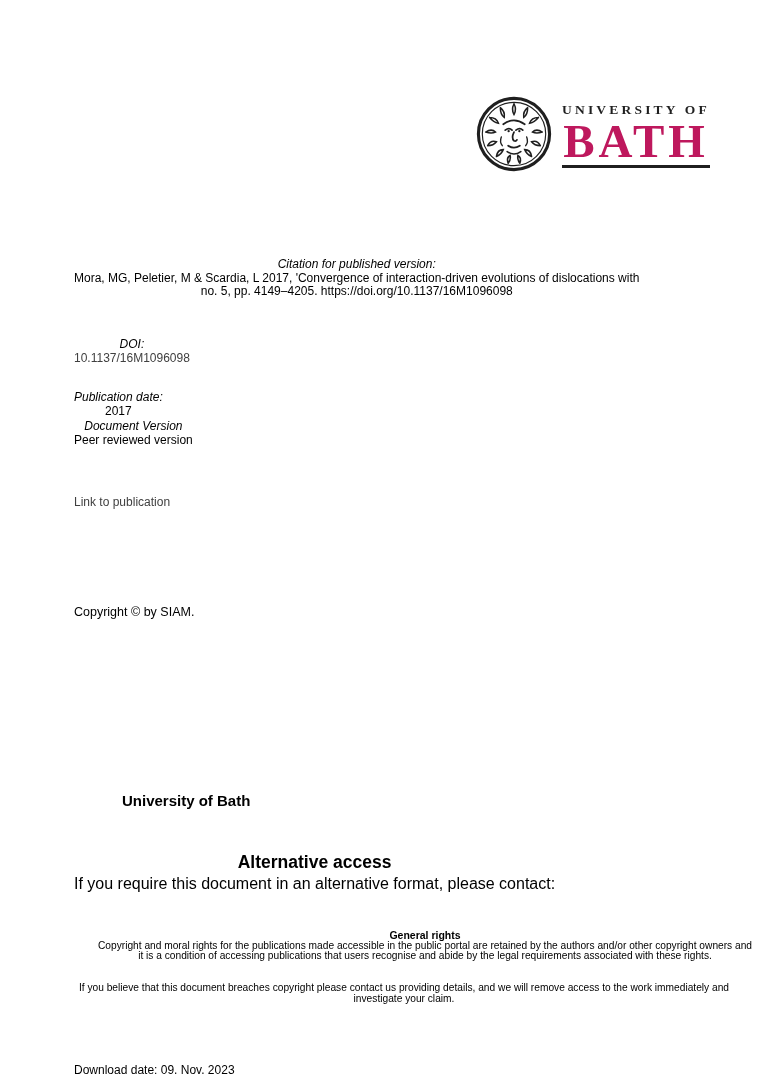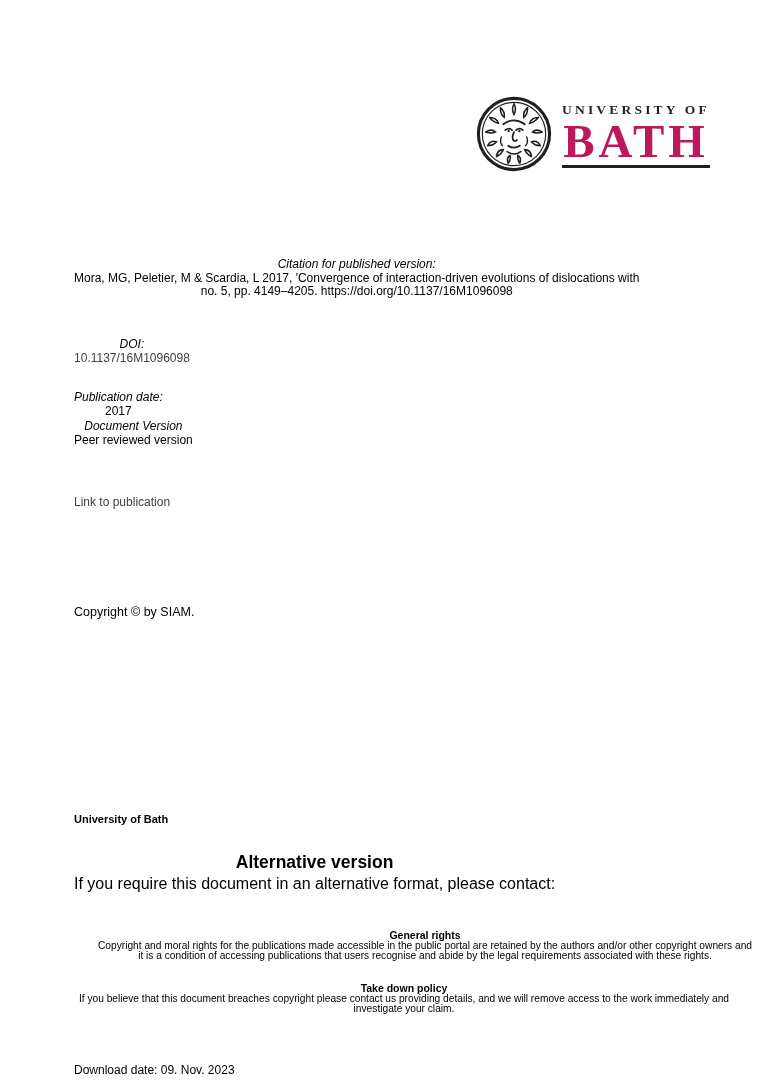--- a/index.html
+++ b/index.html
@@ -44,21 +44,21 @@
   .meta{font-size:12px; line-height:14px;}
   .meta .lbl{font-style:italic;}
   .cit{top:258px; font-size:12px; line-height:13.6px;}
   .cit .lbl{font-style:italic;}
   .link{color:#404040; text-decoration:none; cursor:pointer;}
   .doi{top:337px;}
   .pub{top:390px;}
   .ver{top:419px;}
   .publink{top:495px; font-size:12px;}
   .copy{top:597px; font-size:12.5px;margin-top:8px;}
-  .uni{top:813px; font-size:11px; font-weight:bold;}
+  .uni{top:792px; font-size:15px; font-weight:bold;margin-left:48px;}
   .alt{top:852px;}
   .alt .h{font-size:17.5px; font-weight:bold; line-height:21px;}
   .alt .b{font-size:16px; line-height:21px;}
   .small{font-size:10.2px; line-height:10.6px; white-space:normal; width:660px;}
   .small .h{font-weight:bold; font-size:10.5px;}
   .gr{top:930px;margin-left:21px;}
   .td{top:983px;}
   .dl{top:1063px; font-size:12px;}
 </style>
 </head>
@@ -126,29 +126,28 @@
 
   <div class="blk publink">
     <a class="link">Link to publication</a>
   </div>
 
   <div class="blk copy">Copyright © by SIAM.</div>
 
   <div class="blk uni">University of Bath</div>
 
   <div class="blk alt">
-    <div class="h">Alternative version</div>
+    <div class="h">Alternative access</div>
     <div class="b">If you require this document in an alternative format, please contact:</div>
   </div>
 
   <div class="blk small gr">
     <div class="h">General rights</div>
     <div>Copyright and moral rights for the publications made accessible in the public portal are retained by the authors and/or other copyright owners and it is a condition of accessing publications that users recognise and abide by the legal requirements associated with these rights.</div>
   </div>
 
   <div class="blk small td">
-    <div class="h">Take down policy</div>
     <div>If you believe that this document breaches copyright please contact us providing details, and we will remove access to the work immediately and investigate your claim.</div>
   </div>
 
   <div class="blk dl">Download date: 09. Nov. 2023</div>
 
 </div>
 
 </body></html>

